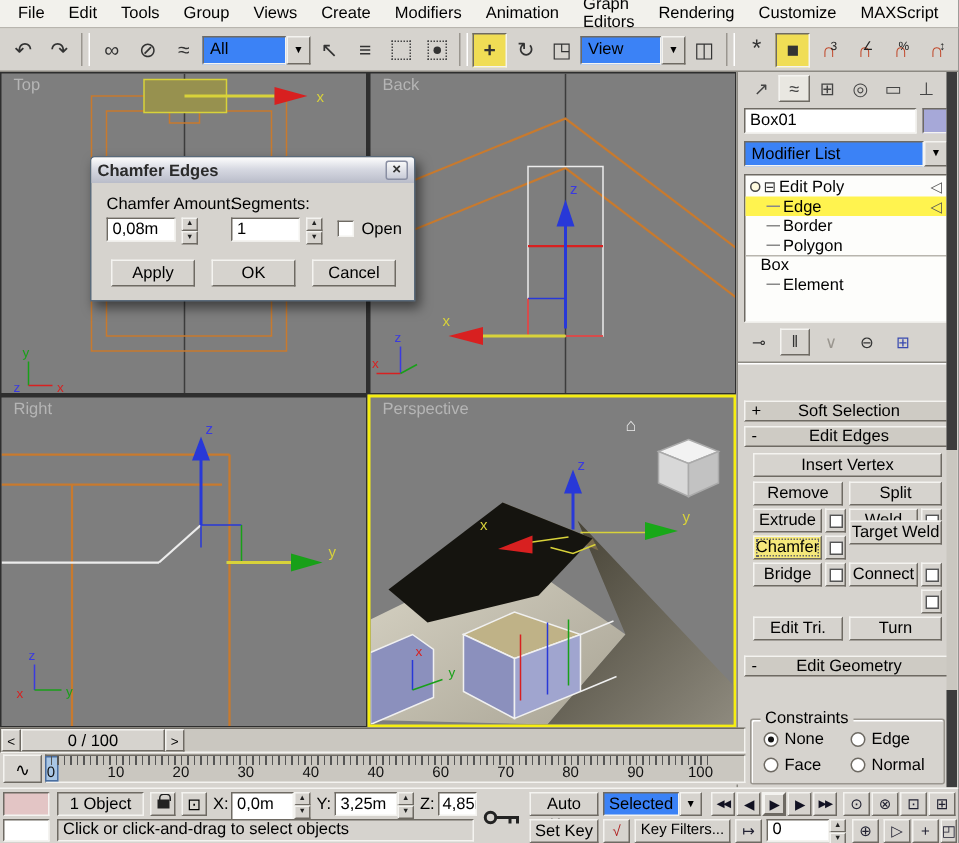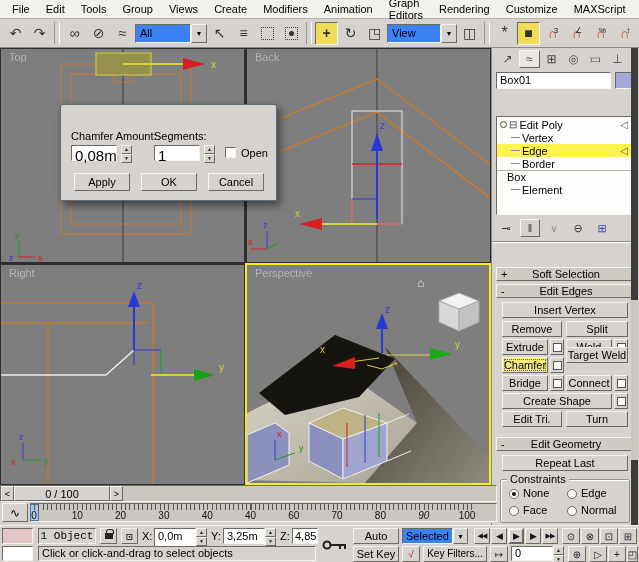--- a/index.html
+++ b/index.html
@@ -53,21 +53,21 @@
   #dialog { position:absolute; left:60px; top:104px; width:217px; height:97px; z-index:60;
             background:#d6d3ce; border:1px solid #5a6a7a; box-shadow:3px 4px 8px rgba(0,0,0,.5);
             border-radius:3px 3px 0 0; }
   #dlg-title { height:17px; background:linear-gradient(180deg,#fdfdfd,#d7d9e2 45%,#b9bcc9);
                display:flex; align-items:center; padding:0 4px; font-weight:bold; color:#2a2a2a;
                border-radius:2px 2px 0 0; }
   #dlg-close { margin-left:auto; width:15px; height:13px; font-size:10px; line-height:11px;
                text-align:center; background:linear-gradient(180deg,#f8f8f8,#c9ccd8);
                border:1px solid #8a8fa3; border-radius:2px; color:#333; }
   .dlg-label { position:absolute; font-size:11px; }
-  .dlg-field { position:absolute; height:16px; padding:1px 3px; font-size:15px; }
+  .dlg-field { position:absolute; height:16px; padding:1px 3px; font-size:11px; }
   .spinner { position:absolute; width:11px; height:16px; display:flex; flex-direction:column; }
   .spinner span { flex:1; font-size:5px; line-height:7px; text-align:center;
                   background:#d6d3ce; border:1px solid; border-color:#f4f3f0 #6e6a63 #6e6a63 #f4f3f0; color:#222;}
   .dlg-btn { position:absolute; height:18px; width:56px; text-align:center; line-height:16px; }
   .checkbox { position:absolute; width:11px; height:11px; }
 
   
   #cpanel { position:absolute; left:491px; top:48px; width:148px; height:477px;
             background:#d6d3ce; border-left:1px solid #8c8982; }
   .cp-tab { position:absolute; top:2px; width:21px; height:18px; font-size:12px; color:#444;
@@ -117,21 +117,21 @@
       background-image:repeating-linear-gradient(90deg,#555 0,#555 1px,transparent 1px,transparent 4.33px); }
   .tick-num { position:absolute; top:6px; transform:translateX(-50%); font-size:10px; color:#111; }
   #frame-marker { position:absolute; left:0px; top:0; width:9px; height:17px;
                   background:#a9c6e4; border:1px solid #4a6ea0; }
 
   
   #statusbar { position:absolute; left:0; top:525px; width:639px; height:37px;
                background:#d6d3ce; border-top:1px solid #f4f3f0; }
   #listener-pink { position:absolute; left:2px; top:2px; width:31px; height:16px; background:#e3c5c5; }
   #listener-white { position:absolute; left:2px; top:20px; width:31px; height:15px; background:#fff; }
-  .srow { position:absolute; height:16px; display:flex; align-items:center;font-family:Liberation Mono, monospace; }
+  .srow { position:absolute; height:16px; display:flex; align-items:center; }
   .sbtn { height:16px; text-align:center; line-height:14px; font-size:11px; }
   .padlock { width:8px; height:6px; background:#222; position:relative; display:inline-block; }
   .padlock::before { content:""; position:absolute; left:1px; top:-4px; width:6px; height:4px;
                      border:1.5px solid #222; border-bottom:none; border-radius:3px 3px 0 0; }
   .navbtn { width:18px; height:16px; font-size:10px; color:#223; }
   .trbtn { width:16px; height:16px; font-size:7px; color:#112; letter-spacing:-1px; }
 </style>
 </head>
 <body>
 
@@ -330,20 +330,24 @@
         <polygon points="192,36 212,44 212,66 192,57" fill="#d8d8d8" stroke="#aaa"></polygon>
         <polygon points="212,44 232,36 232,57 212,66" fill="#c2c2c2" stroke="#aaa"></polygon>
       </g>
       <text x="170" y="22" fill="#e8e8e8" font-size="12">⌂</text>
     </svg>
     <span class="vp-label">Perspective</span>
   </div>
 </div>
 
 <div id="dialog">
+  <div id="dlg-title">
+    <span>Chamfer Edges</span>
+    <span id="dlg-close">×</span>
+  </div>
   <span class="dlg-label" style="left:10px;top:25px">Chamfer Amount:</span>
   <span class="dlg-label" style="left:93px;top:25px">Segments:</span>
   <div class="dlg-field sunken" style="left:10px;top:40px;width:46px">0,08m</div>
   <div class="spinner" style="left:60px;top:40px">
       <span>▲</span>
       <span>▼</span>
     </div>
   <div class="dlg-field sunken" style="left:93px;top:40px;width:46px">1</div>
   <div class="spinner" style="left:143px;top:40px">
       <span>▲</span>
@@ -360,40 +364,44 @@
   <div class="cp-tab" style="left:5px">↗</div>
   <div class="cp-tab active" style="left:27px">≈</div>
   <div class="cp-tab" style="left:49px">⊞</div>
   <div class="cp-tab" style="left:71px">◎</div>
   <div class="cp-tab" style="left:93px">▭</div>
   <div class="cp-tab" style="left:115px">⊥</div>
 
   <div class="sunken" style="position:absolute;left:4px;top:24px;width:115px;height:17px;padding:1px 3px">Box01</div>
   <div style="position:absolute;left:123px;top:24px;width:17px;height:17px;background:#a6a8d8;border:1px solid;border-color:#6e6a63 #f4f3f0 #f4f3f0 #6e6a63"></div>
 
+  <div class="combo" style="position:absolute;left:4px;top:46px;width:136px;height:17px">
+    <span class="cfield">Modifier List</span>
+    <span class="cbtn">▼</span>
+  </div>
 
   <div class="sunken" style="position:absolute;left:4px;top:68px;width:136px;height:99px;background:#fdfdfb;padding-top:1px">
     <div class="stack-row">
       <span class="bulb"></span>
       <span class="boxminus">⊟</span>
       <span>Edit Poly</span>
       <span class="sub-cursor">◁</span>
     </div>
-    <div class="stack-row stack-sub">
-        <span class="tree-dash"></span>
-        <span>Vertex</span>
-      </div>
     <div class="stack-row stack-sub sel">
         <span class="tree-dash"></span>
         <span>Edge</span>
         <span class="sub-cursor">◁</span>
       </div>
     <div class="stack-row stack-sub">
         <span class="tree-dash"></span>
         <span>Border</span>
+      </div>
+    <div class="stack-row stack-sub">
+        <span class="tree-dash"></span>
+        <span>Polygon</span>
       </div>
     <div class="stack-row" style="border-top:1px solid #b8b5ae;padding-left:10px">
         <span>Box</span>
       </div>
     <div class="stack-row stack-sub">
         <span class="tree-dash"></span>
         <span>Element</span>
       </div>
   </div>
 
@@ -423,30 +431,28 @@
   <div class="sq" style="left:58px;top:291px"></div>
   <div class="pbtn" style="left:74px;top:291px;width:46px">Weld</div>
   <div class="sq" style="left:122px;top:291px"></div>
   <div class="pbtn hl" style="left:10px;top:309px;width:46px">Chamfer</div>
   <div class="sq" style="left:58px;top:309px"></div>
   <div class="pbtn" style="left:74px;top:299px;width:62px">Target Weld</div>
   <div class="pbtn" style="left:10px;top:327px;width:46px">Bridge</div>
   <div class="sq" style="left:58px;top:327px"></div>
   <div class="pbtn" style="left:74px;top:327px;width:46px">Connect</div>
   <div class="sq" style="left:122px;top:327px"></div>
-  <div class="pbtn" style="left:10px;top:345px;width:110px">Create Shape</div>
   <div class="sq" style="left:122px;top:345px"></div>
   <div class="pbtn" style="left:10px;top:363px;width:60px">Edit Tri.</div>
   <div class="pbtn" style="left:74px;top:363px;width:62px">Turn</div>
 
   <div class="roll-hdr" style="top:389px">
     <span class="pm">-</span>
     <span>Edit Geometry</span>
   </div>
-  <div class="pbtn" style="left:10px;top:407px;width:126px">Repeat Last</div>
 
   <div class="grpbox" style="left:8px;top:431px;width:130px;height:44px">
     <span class="legend">Constraints</span>
     <span style="position:absolute;left:8px;top:7px"><span class="radio on"></span><span>None</span></span>
     <span style="position:absolute;left:66px;top:7px"><span class="radio"></span><span>Edge</span></span>
     <span style="position:absolute;left:8px;top:24px"><span class="radio"></span><span>Face</span></span>
     <span style="position:absolute;left:66px;top:24px"><span class="radio"></span><span>Normal</span></span>
   </div>
 
   <div id="cp-scroll">
@@ -469,21 +475,21 @@
     <div id="tick-labels">
         <span class="tick-num" style="left: 3px;">0</span>
         <span class="tick-num" style="left: 46.3px;">10</span>
         <span class="tick-num" style="left: 89.6px;">20</span>
         <span class="tick-num" style="left: 132.9px;">30</span>
         <span class="tick-num" style="left: 176.2px;">40</span>
         <span class="tick-num" style="left: 219.5px;">40</span>
         <span class="tick-num" style="left: 262.8px;">60</span>
         <span class="tick-num" style="left: 306.1px;">70</span>
         <span class="tick-num" style="left: 349.4px;">80</span>
-        <span class="tick-num" style="left: 392.7px; font-style: italic;">90</span>
+        <span class="tick-num" style="left: 392.7px;">90</span>
         <span class="tick-num" style="left: 436px;">100</span>
       </div>
   </div>
 </div>
 
 <div id="statusbar">
   <div id="listener-pink" class="sunken-grey"></div>
   <div id="listener-white" class="sunken"></div>
 
   <div class="srow" style="left:38px;top:2px">

